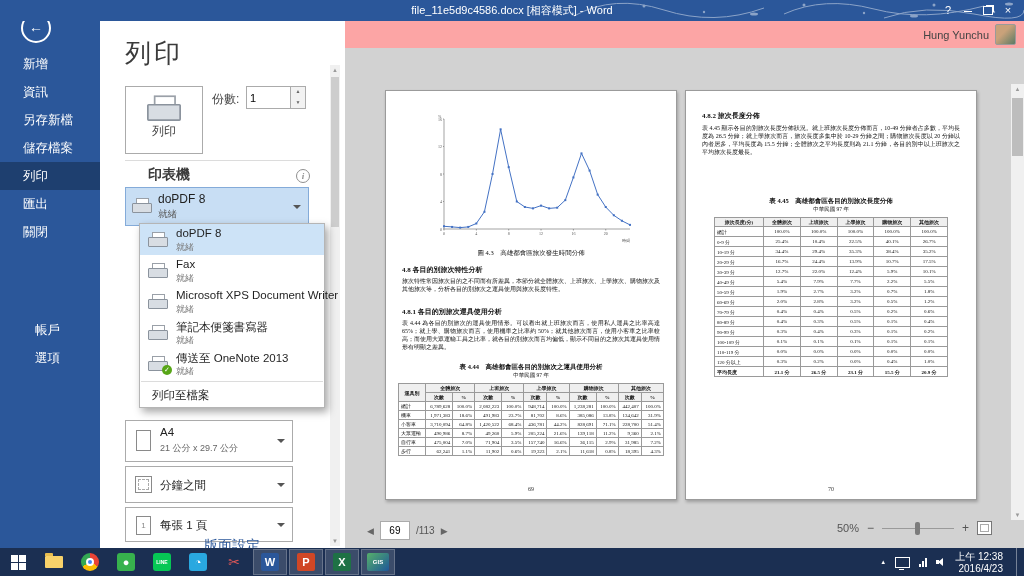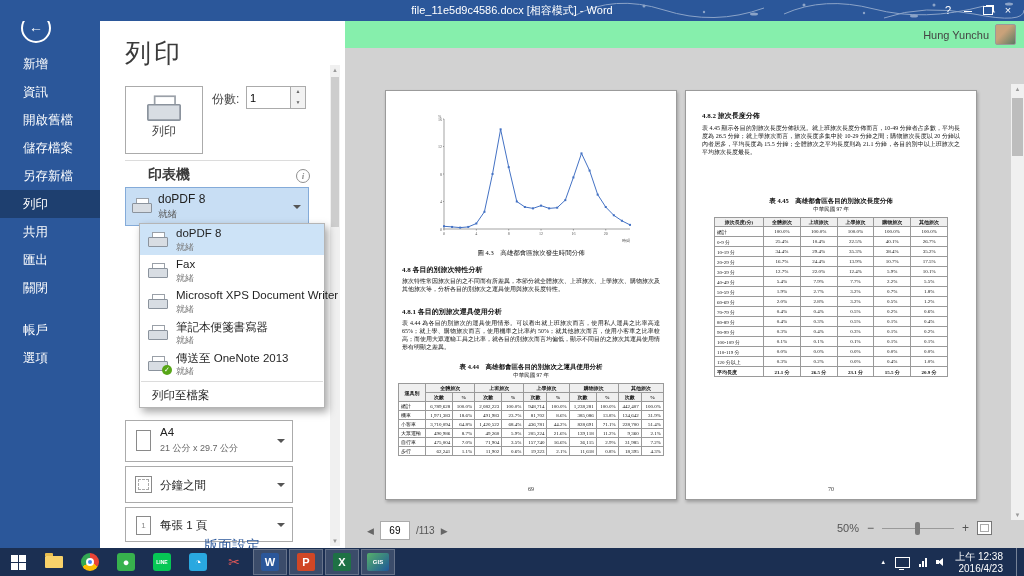--- a/index.html
+++ b/index.html
@@ -1,31 +1,31 @@
 <!DOCTYPE html>
 <html><head>
 <meta charset="utf-8">
 <style>
   html,body{margin:0;padding:0;background:#888;}
-  .screen{position:relative;width:1024px;height:576px;overflow:hidden;background:#86efac;
+  .screen{position:relative;width:1024px;height:576px;overflow:hidden;background:#fca5a5;
           font-family:"Liberation Sans","DejaVu Sans",sans-serif;-webkit-font-smoothing:antialiased;}
   
   .titlebar{position:absolute;left:0;top:0;width:1024px;height:21px;background:#2b579a;z-index:6;}
   .titlebar .title{position:absolute;left:0;right:0;text-align:center;color:#fff;font-size:11px;line-height:21px;}
   .win-controls{position:absolute;right:6px;top:0;height:21px;display:flex;align-items:center;gap:0;z-index:8;}
   .win-btn{width:20px;height:21px;color:#fff;font-size:11px;text-align:center;line-height:21px;}
   .restore-glyph{display:inline-block;width:8px;height:7px;border:1px solid #fff;box-shadow:2px -2px 0 -1px #fff;margin-top:6px;}
   .min-glyph{display:inline-block;width:8px;height:1px;background:#fff;margin-bottom:2px;}
   .deco{position:absolute;right:0;top:0;z-index:7;pointer-events:none;opacity:.45;}
   
   .leftnav{position:absolute;left:0;top:0;width:100px;height:548px;background:#2b579a;z-index:5;}
   .back-btn{position:absolute;left:21px;top:13px;width:26px;height:26px;border:2px solid #fff;border-radius:50%;
             color:#fff;font-size:14px;text-align:center;line-height:25px;}
   .nav-list{position:absolute;left:0;top:50px;width:100px;}
-  .nav-list2{position:absolute;left:0;top:316px;width:117px;}
+  .nav-list2{position:absolute;left:12px;top:316px;width:117px;}
   .nav-item{height:28px;line-height:28px;padding-left:23px;color:#fff;font-size:12.5px;cursor:default;}
   .nav-item.selected{background:#1e3f6f;}
   
   .print-pane{position:absolute;left:100px;top:20px;width:245px;height:528px;background:#fff;z-index:4;}
   .pane-title{position:absolute;left:25px;top:16px;font-size:26px;color:#3b3b3b;letter-spacing:3px;}
   .print-big-btn{position:absolute;left:25px;top:66px;width:76px;height:66px;border:1px solid #ababab;background:#fff;
                  display:flex;flex-direction:column;align-items:center;justify-content:center;gap:6px;}
   .print-big-btn .lbl{font-size:12px;color:#444;}
   .copies-label{position:absolute;left:112px;top:71px;font-size:12px;color:#444;}
   .spinner{position:absolute;left:146px;top:66px;width:58px;height:21px;border:1px solid #ababab;background:#fff;display:flex;}
@@ -185,25 +185,23 @@
   <div class="userbar">
     <span class="uname">Hung Yunchu</span>
     <span class="avatar"></span>
   </div>
 
   <div class="leftnav">
     <div class="back-btn">←</div>
     <div class="nav-list">
       <div class="nav-item">新增</div>
       <div class="nav-item">資訊</div>
-      <div class="nav-item">開啟舊檔</div>
+      <div class="nav-item">另存新檔</div>
       <div class="nav-item">儲存檔案</div>
-      <div class="nav-item">另存新檔</div>
       <div class="nav-item selected">列印</div>
-      <div class="nav-item">共用</div>
       <div class="nav-item">匯出</div>
       <div class="nav-item">關閉</div>
     </div>
     <div class="nav-list2">
       <div class="nav-item">帳戶</div>
       <div class="nav-item">選項</div>
     </div>
   </div>
 
   <div class="print-pane">

